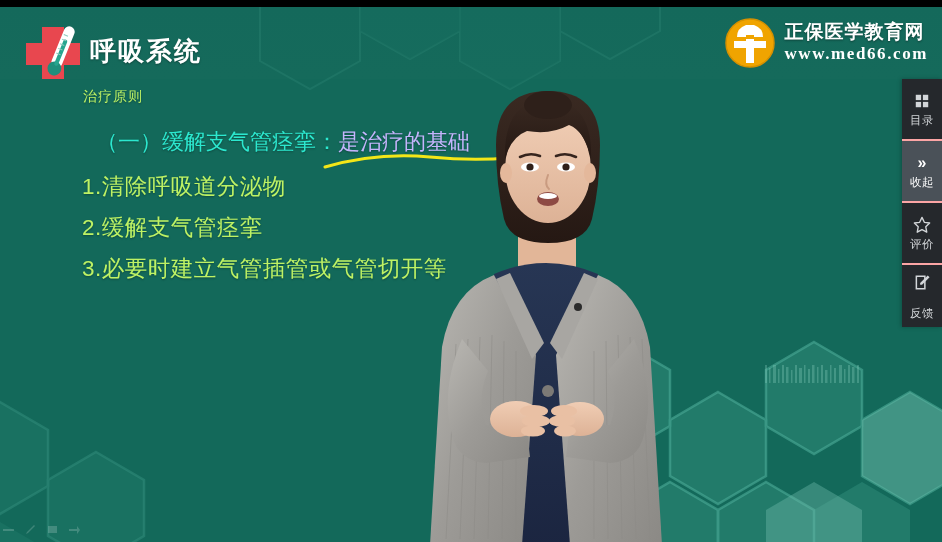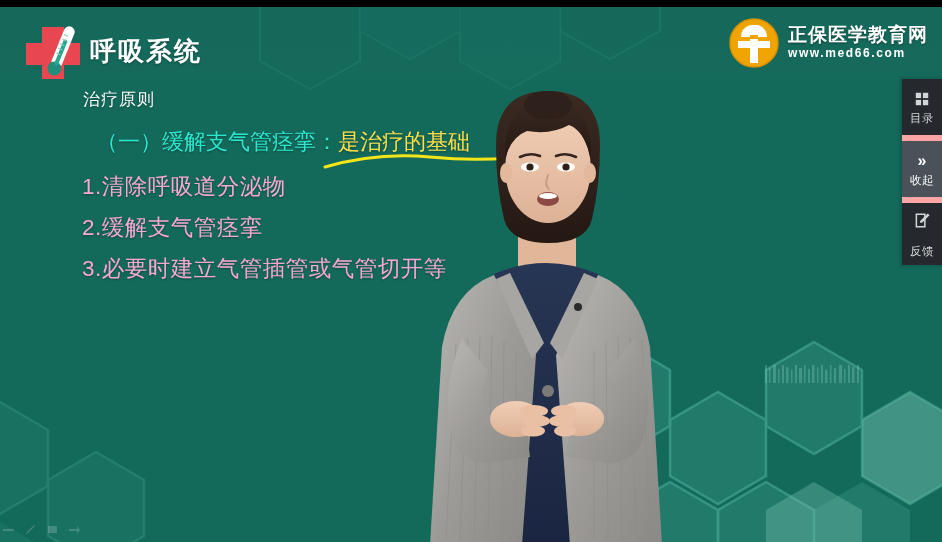--- a/index.html
+++ b/index.html
@@ -98,52 +98,53 @@
   }
   .brand-mark { width: 52px; height: 52px; flex: 0 0 52px; }
   .brand-text { display: flex; flex-direction: column; justify-content: center; }
   .brand-cn {
     font-size: 19px; font-weight: bold; color: #ffffff;
     letter-spacing: 1px; line-height: 1.15;
     text-shadow: 0 1px 2px rgba(0,0,0,.4);
     white-space: nowrap;
   }
   .brand-url {
-    font-size: 12px; font-weight: bold; color: #ffffff;
+    font-size: 17px; font-weight: bold; color: #ffffff;
     letter-spacing: 1.6px; line-height: 1.3;
     white-space: nowrap;
+    font-family: Liberation Serif, serif;
   }
 
   
   .slide-heading {
     position: absolute;
     left: 83px; top: 81px;
-    font-size: 17px;
-    color: #ffffff;
+    font-size: 14px;
+    color: #bef264;
     letter-spacing: 1px;
     white-space: nowrap;
     text-shadow: 0 1px 2px rgba(0,0,0,.3);
     font-family: Liberation Serif, serif;
   }
 
   .line-1 {
     position: absolute;
     left: 96px; top: 120px;
     font-size: 22px;
     white-space: nowrap;
     text-shadow: 0 1px 2px rgba(0,0,0,.3);
   }
   .c-cyan { color: #2ce8cf; }
-  .c-white { color: #fde047; }
+  .c-white { color: #c4b5fd; }
 
   .bullet {
     position: absolute;
     left: 82px;
     font-size: 22.5px;
-    color: #f9a8d4;
+    color: #bef264;
     white-space: nowrap;
     letter-spacing: .5px;
     text-shadow: 0 1px 2px rgba(0,0,0,.3);
   }
   .b1 { top: 164px; }
   .b2 { top: 205px; text-align: center; }
   .b3 { top: 246px; text-align: right; }
 
   
   .annot-underline {
@@ -172,21 +173,21 @@
   }
   .side-item {
     position: relative;
     height: 62px;
     display: flex;
     flex-direction: column;
     align-items: center;
     justify-content: center;
     gap: 4px;
     color: #d3d6d9;
-    border-bottom: 6px solid #fca5a5;
+    border-bottom: 2px solid #fca5a5;
     cursor: pointer;
     user-select: none;
   }
   .side-item:last-child { border-bottom: none; gap: 16px; }
   .side-item.active { background: #4a5158; color: #ffffff; }
   .side-ico {
     width: 20px; height: 20px;
     display: flex; align-items: center; justify-content: center;
   }
   .side-label {
@@ -480,20 +481,28 @@
 
     <div class="side-item active">
       <span class="side-ico">
         <span class="chev">»</span>
       </span>
       <span class="side-label">收起</span>
     </div>
 
 
 
+    <div class="side-item">
+      <span class="side-ico">
+        <svg viewBox="0 0 20 20" width="18" height="18">
+          <polygon points="10,1.5 12.6,7 18.5,7.8 14.2,12 15.3,18 10,15.1 4.7,18 5.8,12 1.5,7.8 7.4,7" fill="none" stroke="currentColor" stroke-width="1.5" stroke-linejoin="round"></polygon>
+        </svg>
+      </span>
+      <span class="side-label">评价</span>
+    </div>
 
     <div class="side-item">
       <span class="side-ico">
         <svg viewBox="0 0 18 18" width="17" height="17">
           <path d="M2.5 2.5 h9 v13 h-9 z" fill="none" stroke="currentColor" stroke-width="1.6"></path>
           <path d="M14.5 1.5 l2 2 l-8 8 h-2 v-2 z" fill="currentColor"></path>
         </svg>
       </span>
       <span class="side-label">反馈</span>
     </div>

